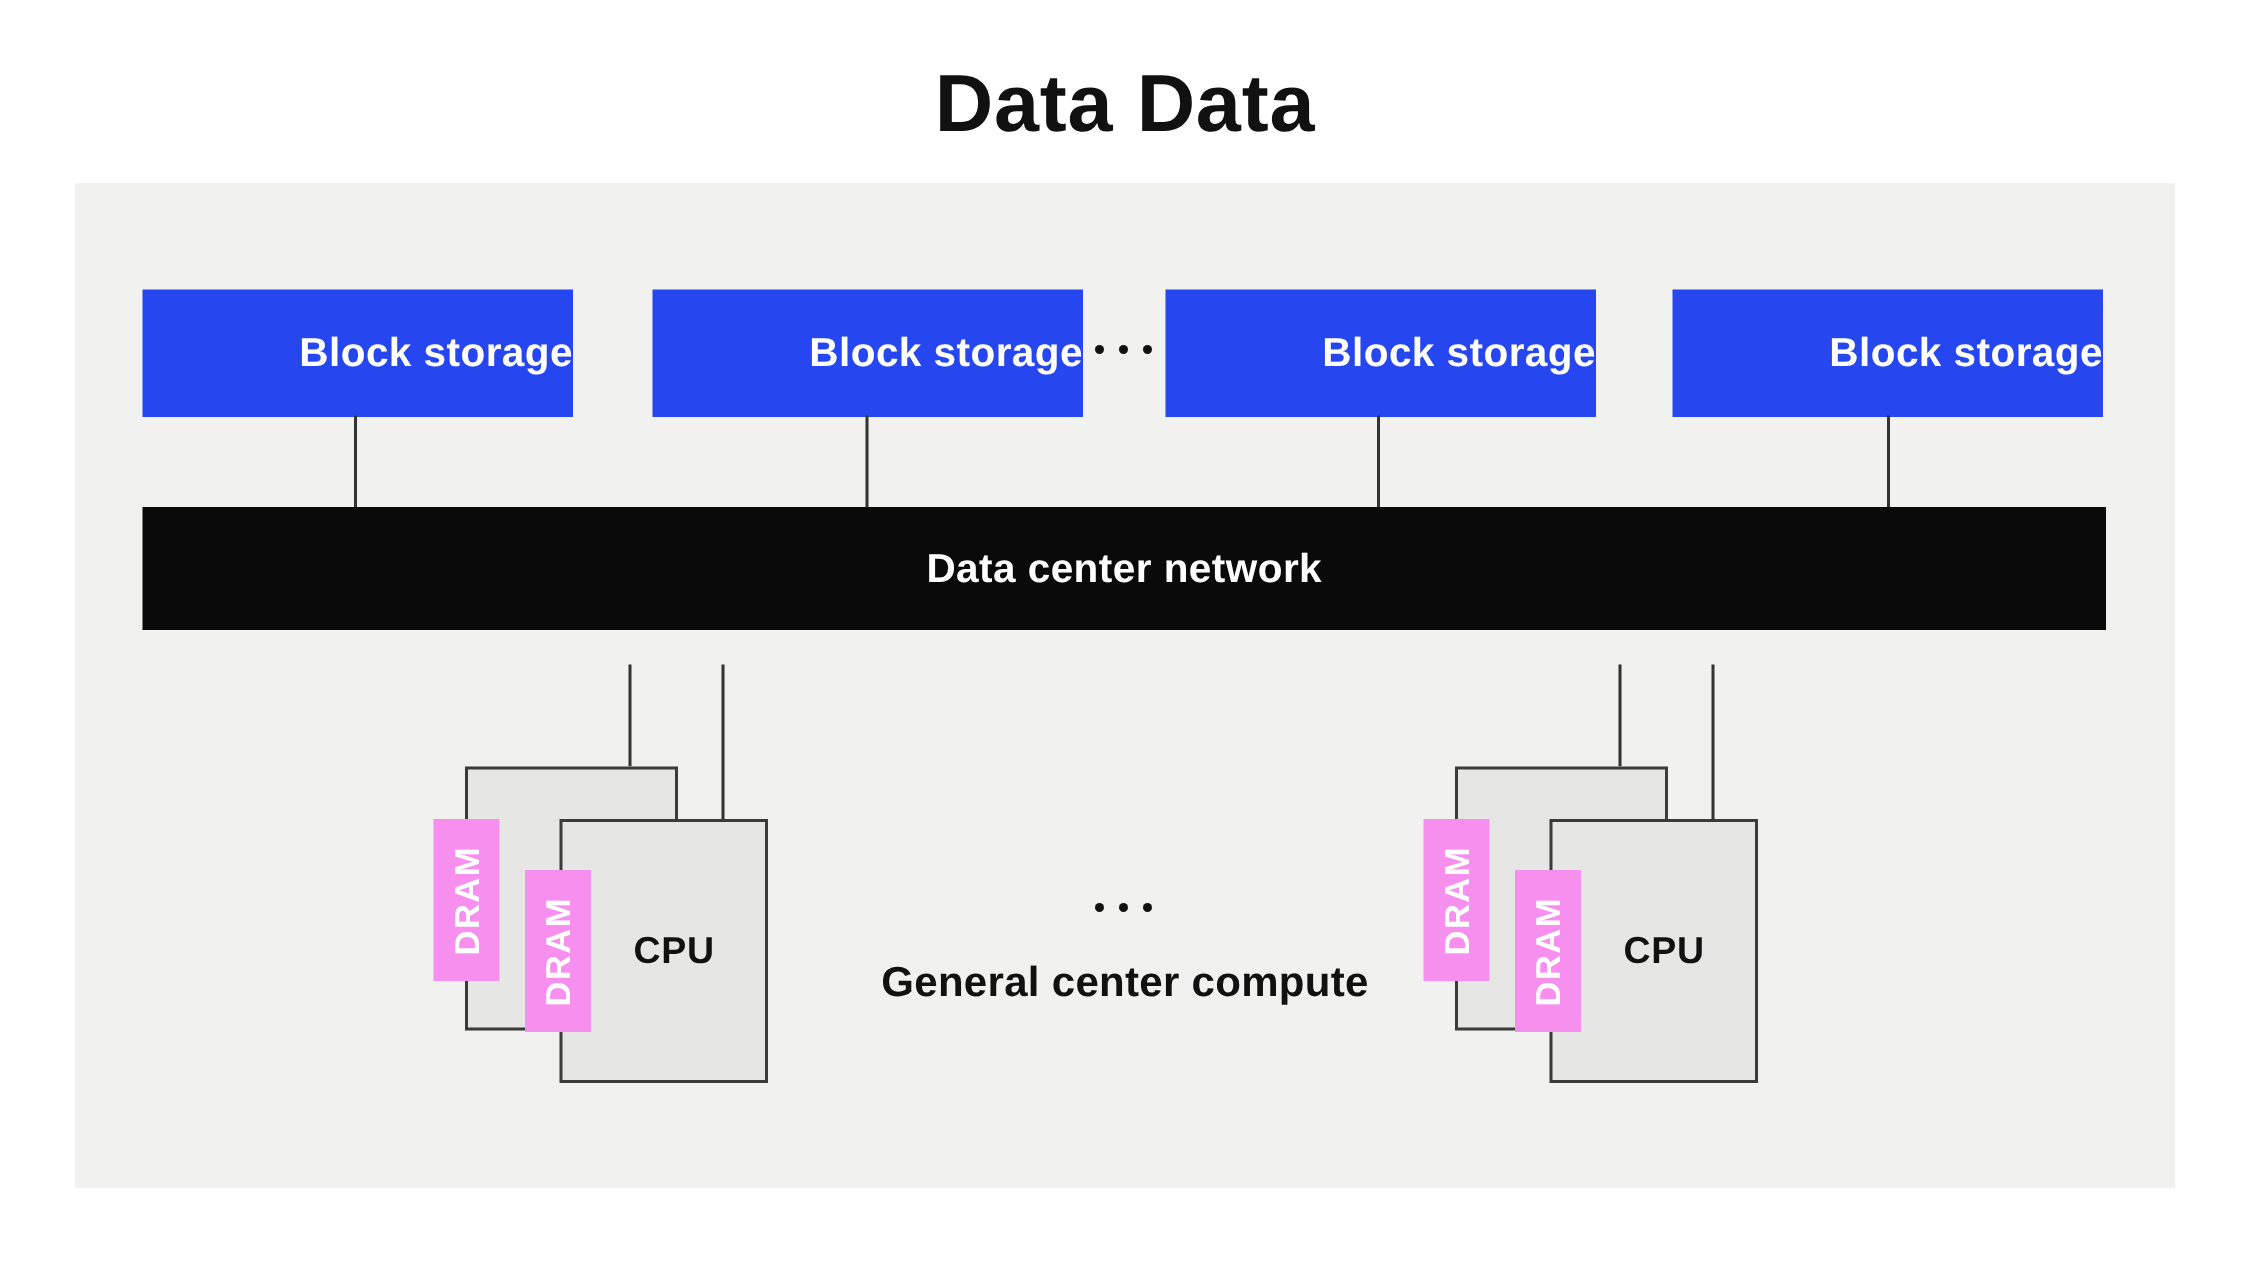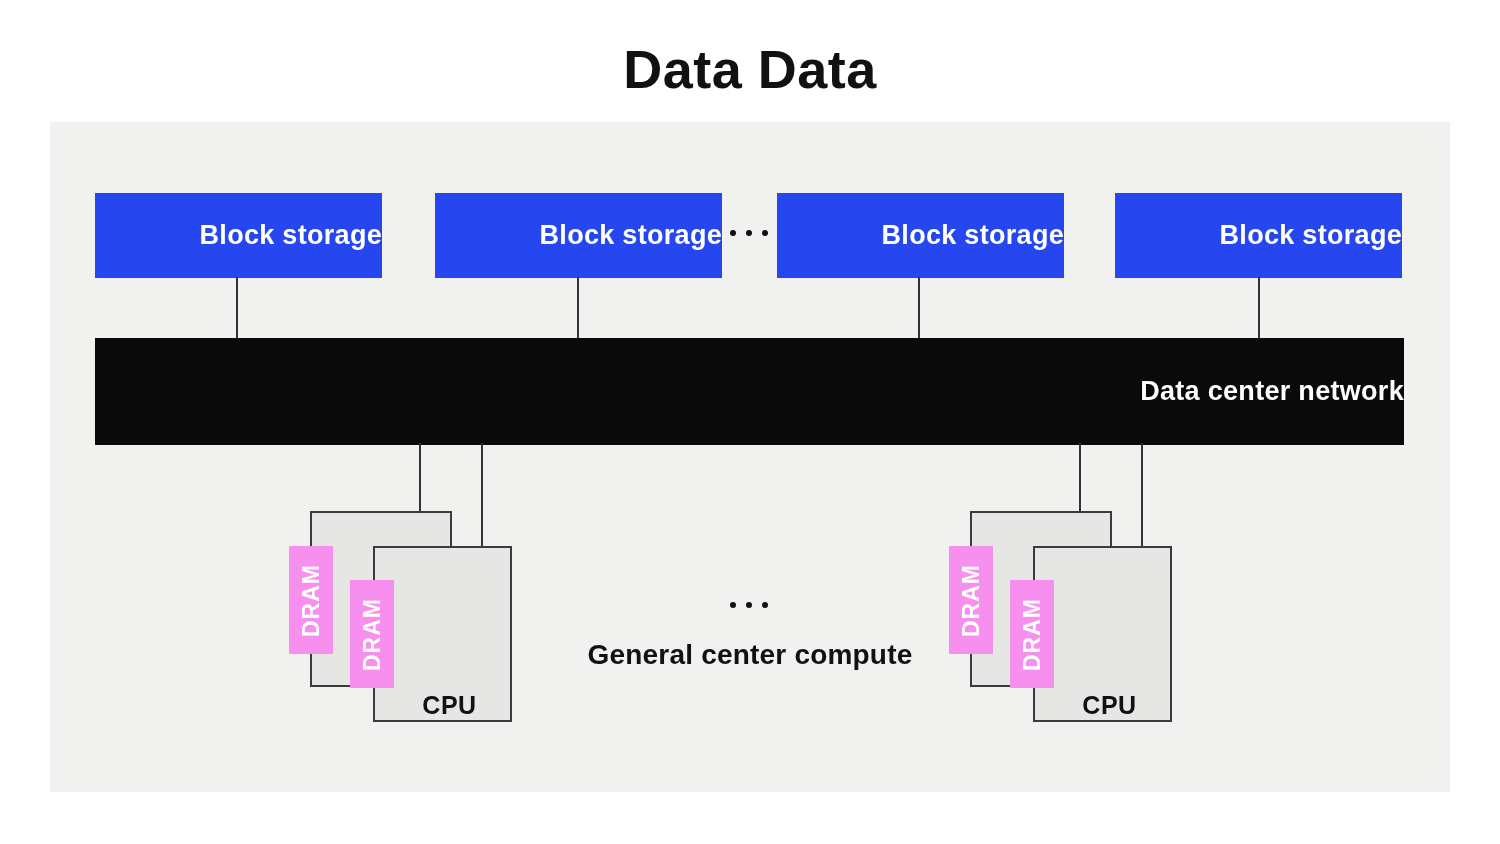--- a/index.html
+++ b/index.html
@@ -53,23 +53,23 @@
 
   .vline{
     position:absolute;width:2px;background:var(--line-dark);
   }
   .vl-s1{left:236px;top:277px;height:63px;}
   .vl-s2{left:577px;top:277px;height:63px;}
   .vl-s3{left:918px;top:277px;height:63px;}
   .vl-s4{left:1258px;top:277px;height:63px;}
 
   .network-bar{
-    position:absolute;left:95px;top:338px;width:1309px;height:107px;
+    position:absolute;left:95px;top:338px;width:1309px;height:82px;
     background:var(--network-black);
-    display:flex;align-items:center;justify-content:flex-end;
+    display:flex;align-items:center;justify-content:center;
   }
   .network-bar span{
     color:var(--text-light);font-size:27px;font-weight:700;letter-spacing:0.3px;
   }
 
   .vl-c1{top:443px;height:68px;}
   .vl-c2{top:443px;height:103px;}
   .vl-c1.left{left:419px;}
   .vl-c2.left{left:481px;}
   .vl-c1.right{left:1079px;}
@@ -80,21 +80,21 @@
   }
   .cluster-left{left:289px;}
   .cluster-right{left:949px;}
 
   .node-box{
     position:absolute;background:var(--compute-gray);
     border:2px solid #3b3b3b;
   }
   .back-box{left:21px;top:0;width:142px;height:176px;z-index:1;}
   .front-box{left:84px;top:35px;width:139px;height:176px;z-index:3;
-    display:flex;align-items:flex-end;justify-content:center;}
+    display:flex;align-items:center;justify-content:center;}
   .front-box .cpu-label{
     font-size:25px;font-weight:700;color:var(--text-dark);letter-spacing:0.5px;
     padding-left:14px;
   }
 
   .dram{
     position:absolute;width:44px;height:108px;background:var(--dram-pink);
     display:flex;align-items:center;justify-content:center;
   }
   .dram span{

